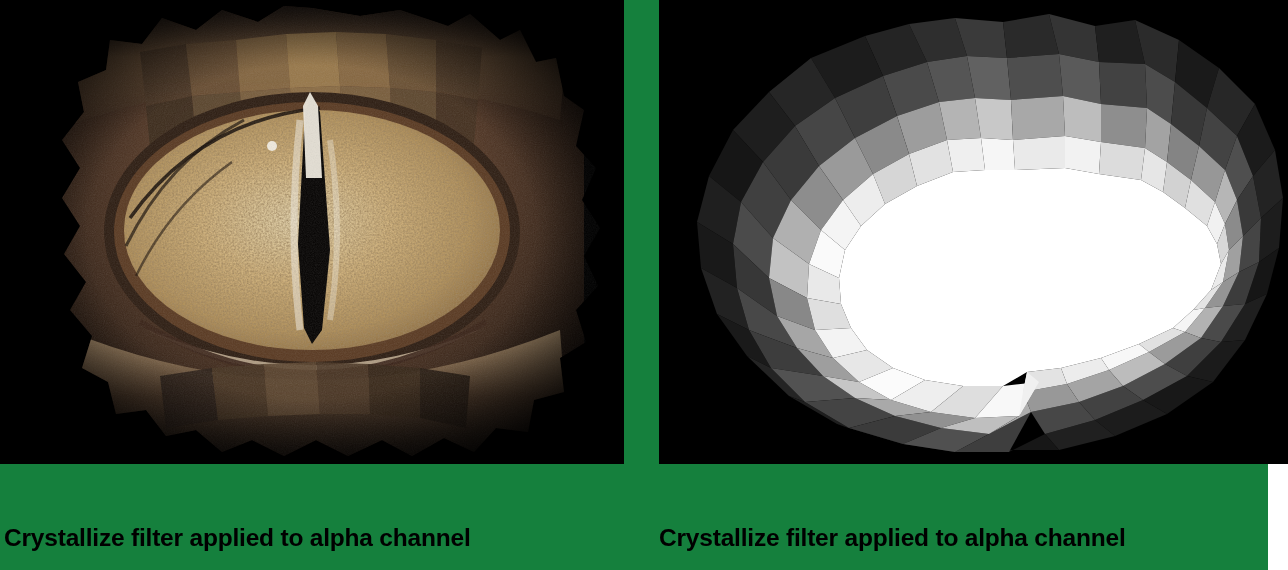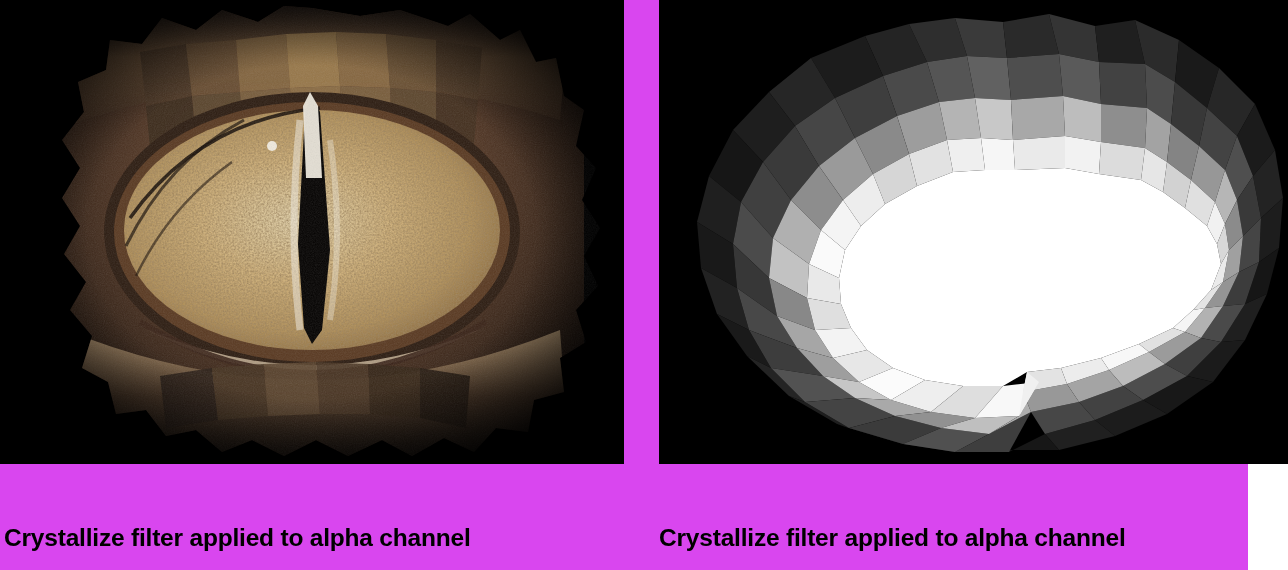--- a/index.html
+++ b/index.html
@@ -10,21 +10,22 @@
   body {
     width: 1288px;
     height: 570px;
     font-family: "Liberation Sans", sans-serif;
     overflow: hidden;
   }
   .figure-wrap {
     position: relative;
     width: 1248px;
     height: 570px;
-    background: #d946ef;
+    background: #15803d;
+    padding-left: 20px;
   }
   .panel {
     position: absolute;
     top: 0;
     height: 464px;
     background: #000000;
     overflow: hidden;
   }
   .panel.left  { left: 0px;   width: 624px; }
   .panel.right { left: 659px; width: 629px; }

